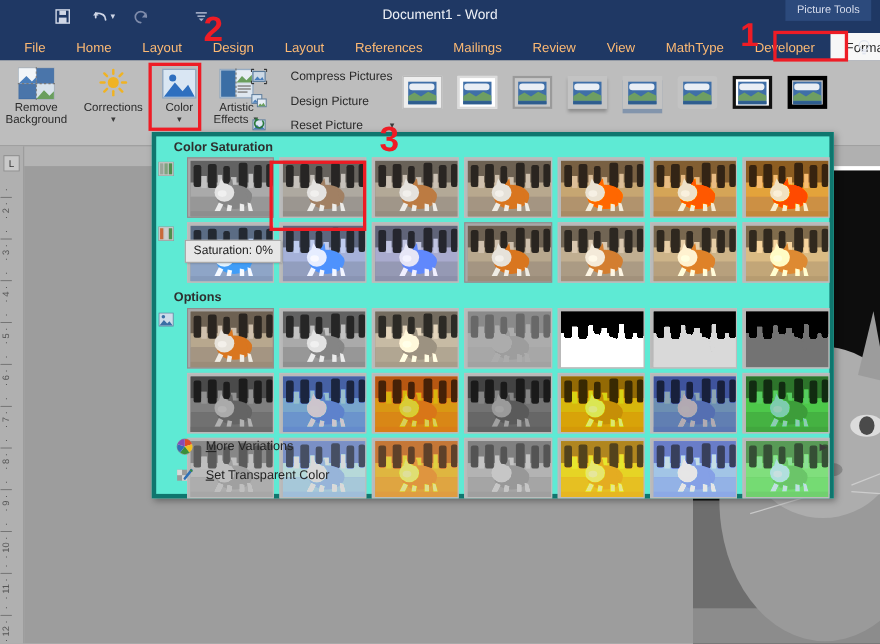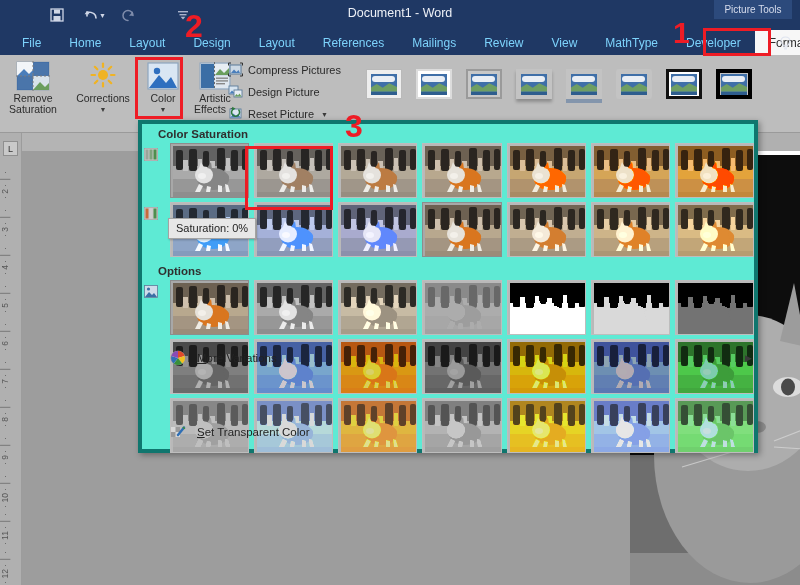--- a/index.html
+++ b/index.html
@@ -33,21 +33,21 @@
     display:flex; align-items:center; justify-content:center;
   }
 
   
   .tabbar {
     position:absolute; left:0; top:30px; width:800px; height:25px;
     background:#1f3864;
   }
   .tabs { display:flex; align-items:center; height:25px; padding-left:8px; }
   .tab {
-    font-size:12px; color:#7dd3fc; padding:0 14px; height:25px;
+    font-size:12px; color:#fdba74; padding:0 14px; height:25px;
     display:flex; align-items:center; white-space:nowrap;
   }
   .tab.active {
     background:#f7f7f7; color:#2b2b2b;
   }
   .tab-bulb {
     position:absolute; right:4px; top:3px; width:22px; height:20px;
     display:flex; align-items:center; justify-content:center;
     color:#dfe4ef; font-size:13px;
   }
@@ -63,21 +63,21 @@
     font-size:10.5px; color:#2c2c2c; line-height:11px;
   }
   .big-ico { height:34px; display:flex; align-items:center; justify-content:center; }
   .btn-remove-bg { left:2px;text-align:center; }
   .btn-corrections { left:72px; }
   .btn-color { left:132px; }
   .btn-artistic { left:184px; }
 
   .small-cmds { position:absolute; left:228px; top:4px; width:120px; }
   .small-cmd {
-    display:flex; align-items:center; gap:4px; height:22px;
+    display:flex; align-items:center; gap:20px; height:22px;
     font-size:11px; color:#2a2a2a; white-space:nowrap;
   }
   .small-ico { width:16px; height:16px; flex:0 0 16px; }
 
   .grp-styles {
     position:absolute; left:356px; top:0; width:444px; height:78px;
   }
   .styles-strip {
     position:absolute; left:10px; top:14px; display:flex; gap:14px;
   }
@@ -167,22 +167,22 @@
 
   .tooltip {
     position:absolute; left:168px; top:218px;
     background:#e7e7e7; border:1px solid #a3a3a3;
     font-size:11px; color:#232323; padding:3px 7px 4px 7px;
     box-shadow:1px 1px 2px rgba(0,0,0,.25);
   }
 
   .menu-items { position:absolute; left:0; bottom:4px; width:620px; }
   .menu-item {
-    display:flex; align-items:center; gap:10px; height:26px; padding-left:28px;
-    font-size:11.5px; color:#232323; position:relative;margin-top:48px;
+    display:flex; align-items:center; gap:10px; height:26px; padding-left:18px;
+    font-size:11.5px; color:#232323; position:relative;
   }
   .menu-ico { width:17px; height:17px; flex:0 0 17px; }
   .menu-arrow { position:absolute; right:10px; font-size:9px; color:#3a3a3a; }
   .acc { text-decoration: underline; }
 
   
   .anno-num {
     position:absolute; color:#ee1c25; font-weight:bold;
     font-family:"Liberation Sans", sans-serif; line-height:1;
   }
@@ -271,21 +271,21 @@
             <rect x="1" y="1" width="16" height="14" fill="#f2f5f8"></rect>
             <path d="M1 15 L8 8 L13 13 L17 9 L17 15 Z" fill="#4a7ebb"></path>
             <rect x="17" y="15" width="16" height="14" fill="#d8e2ea"></rect>
             <path d="M17 29 L24 21 L29 26 L33 22 L33 29 Z" fill="#6a9e5e"></path>
             <rect x="1" y="15" width="16" height="14" fill="#2e5f9e" opacity=".85"></rect>
             <rect x="17" y="1" width="16" height="14" fill="#2e5f9e" opacity=".85"></rect>
             <path d="M17 0 L17 30 M0 15 L34 15" stroke="#7a7a7a" stroke-width="1" stroke-dasharray="2,2" fill="none"></path>
           </svg>
         </div>
         <div>Remove</div>
-        <div>Saturation</div>
+        <div>Background</div>
       </div>
 
       <div class="big-btn btn-corrections">
         <div class="big-ico">
           <svg width="30" height="30" viewBox="0 0 30 30">
             <circle cx="15" cy="14" r="5" fill="#f0b323"></circle>
             <g stroke="#f0b323" stroke-width="2.2" stroke-linecap="round">
               <path d="M15 2.5 L15 6"></path>
                 <path d="M15 22 L15 25.5"></path>
               <path d="M3.5 14 L7 14"></path>

